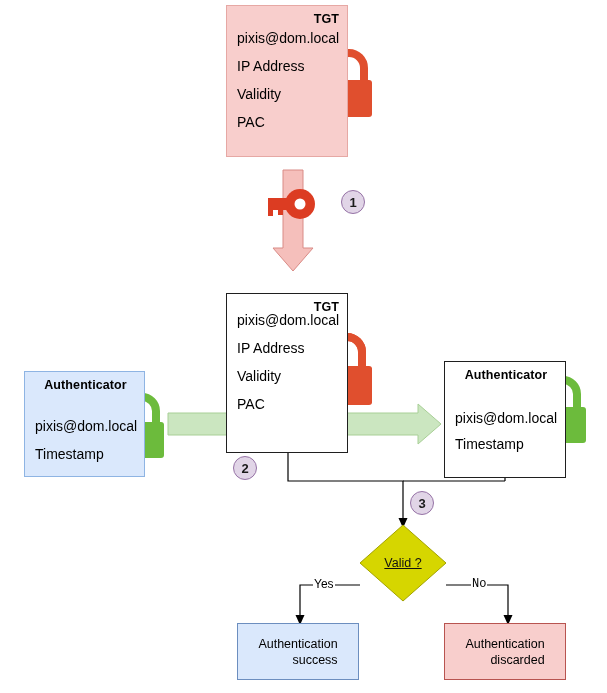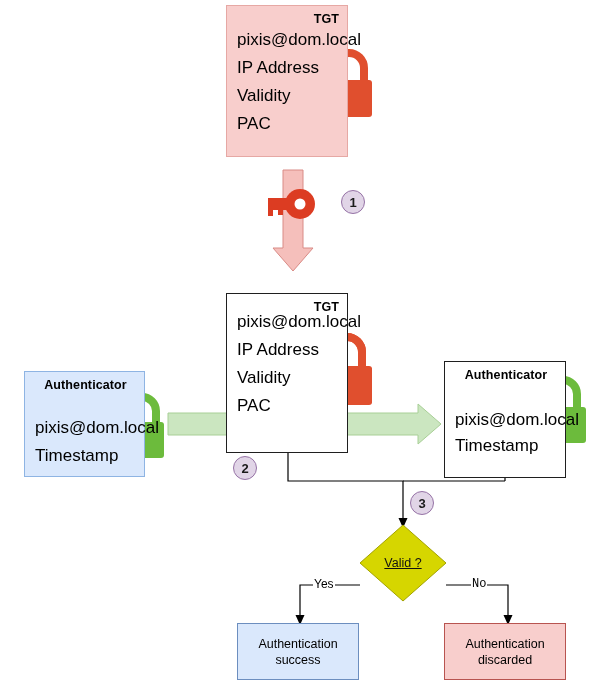--- a/index.html
+++ b/index.html
@@ -47,29 +47,29 @@
     position: absolute;
     right: 8px;
     top: 6px;
     font-weight: bold;
     font-size: 12.5px;
     letter-spacing: 0.1px;
   }
   .box-line {
     position: absolute;
     left: 10px;
-    font-size: 17px;
+    font-size: 14px;
     white-space: nowrap;
   }
   
   .result {
     display: flex;
     align-items: center;
     justify-content: center;
-    text-align: center;
+    text-align: right;
     font-size: 12.5px;
     line-height: 16px;
   }
   .result-success {
     background: #dae8fc;
     border: 1px solid #6c8ebf;
   }
   .result-discard {
     background: #f8cecc;
     border: 1px solid #b85450;

